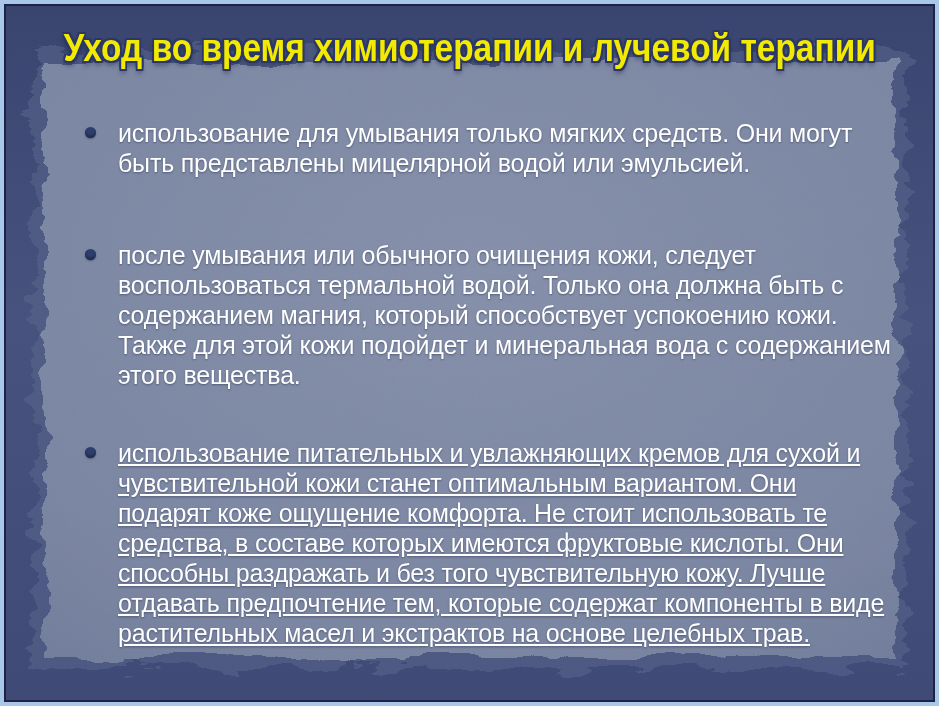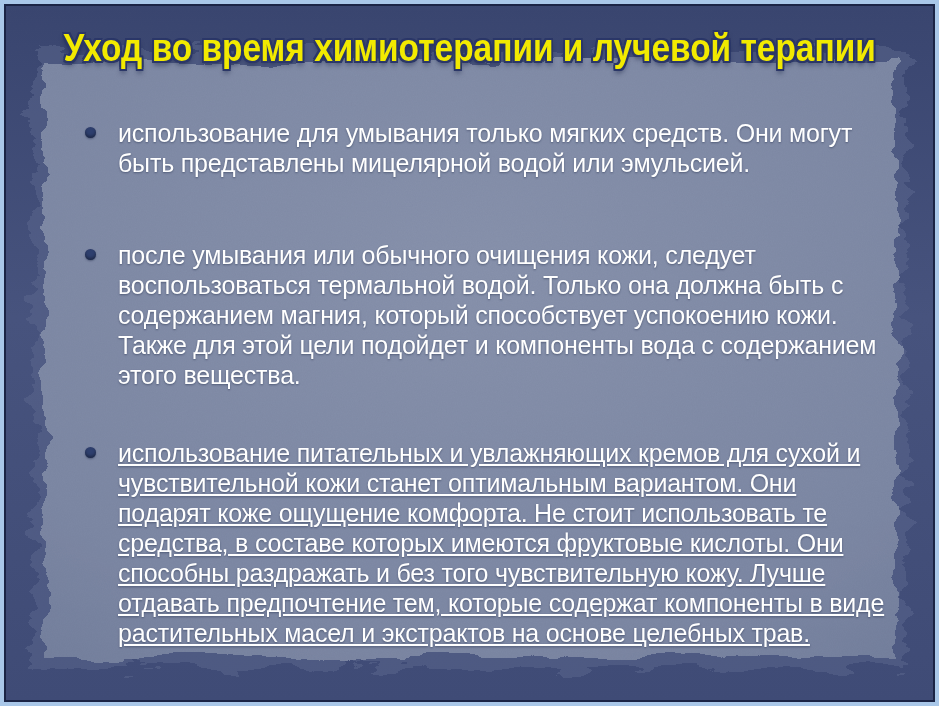--- a/index.html
+++ b/index.html
@@ -97,21 +97,21 @@
       <h1 class="title">Уход во время химиотерапии и лучевой терапии</h1>
     </div>
 
     <ul class="bullets">
       <li class="bullet-item">
         <span class="dot"></span>
         <span>использование для умывания только мягких средств. Они могут быть представлены мицелярной водой или эмульсией.</span>
       </li>
       <li class="bullet-item">
         <span class="dot"></span>
-        <span>после умывания или обычного очищения кожи, следует воспользоваться термальной водой. Только она должна быть с содержанием магния, который способствует успокоению кожи. Также для этой цели подойдет и компоненты вода с содержанием этого вещества.</span>
+        <span>после умывания или обычного очищения кожи, следует воспользоваться термальной водой. Только она должна быть с содержанием магния, который способствует успокоению кожи. Также для этой кожи подойдет и минеральная вода с содержанием этого вещества.</span>
       </li>
       <li class="bullet-item">
         <span class="dot"></span>
         <span>использование питательных и увлажняющих кремов для сухой и чувствительной кожи станет оптимальным вариантом. Они подарят коже ощущение комфорта. Не стоит использовать те средства, в составе которых имеются фруктовые кислоты. Они способны раздражать и без того чувствительную кожу. Лучше отдавать предпочтение тем, которые содержат компоненты в виде растительных масел и экстрактов на основе целебных трав.</span>
       </li>
     </ul>
   </div>
 
   <div class="frame-line"></div>
 </div>

